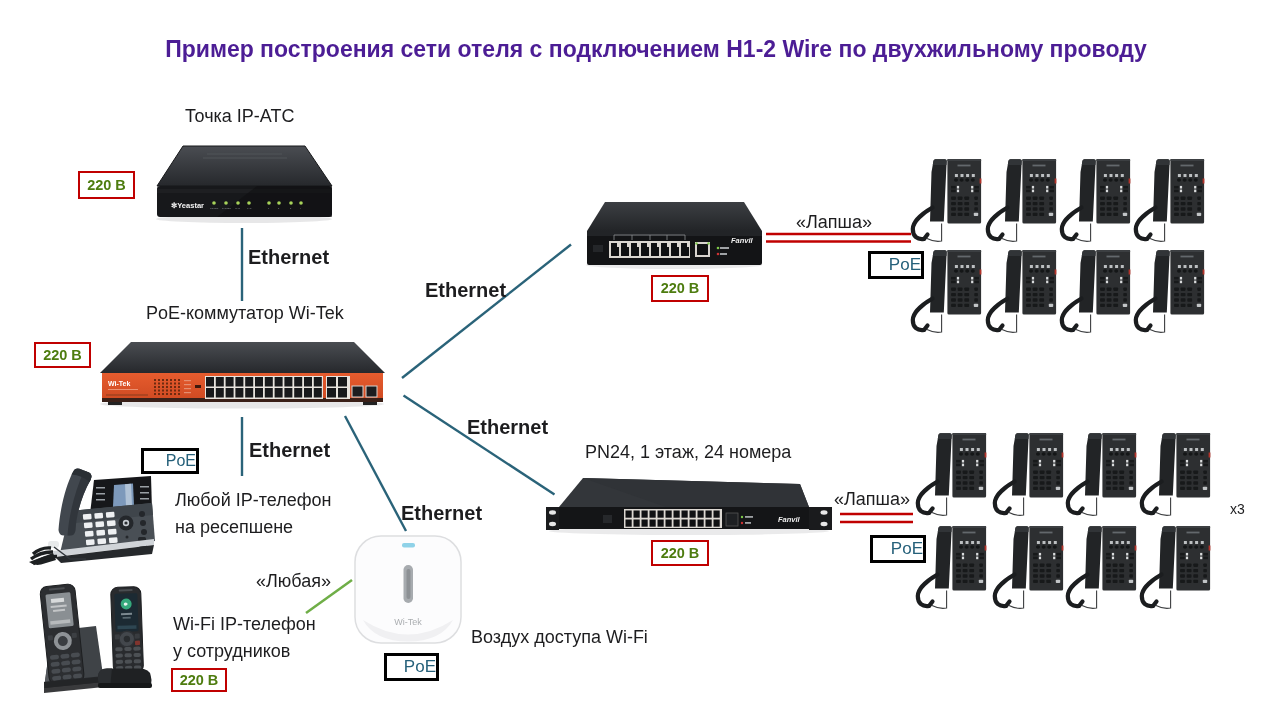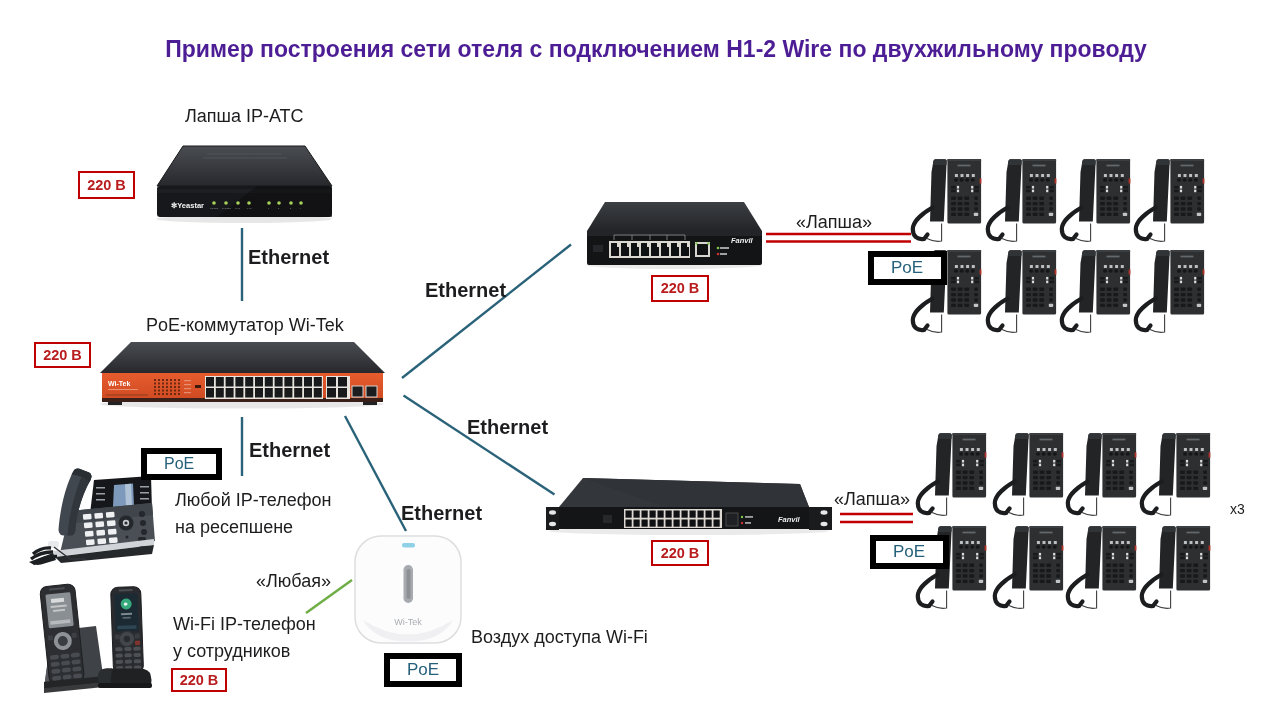--- a/index.html
+++ b/index.html
@@ -2,24 +2,24 @@
 <html><head>
 <meta charset="utf-8">
 <style>
   html,body{margin:0;padding:0;}
   #stage{position:relative;width:1280px;height:720px;background:#ffffff;overflow:hidden;
          font-family:"Liberation Sans",sans-serif;}
   .lbl{position:absolute;color:#1d1d1f;font-size:18px;line-height:27px;white-space:nowrap;}
   .title{position:absolute;left:16px;top:35px;width:1280px;text-align:center;color:#4c1d95;
          font-size:23px;font-weight:bold;line-height:28px;}
   .eth{font-size:20px;font-weight:bold;}
-  .rbox{position:absolute;border:2px solid #c00000;color:#b91c1c;font-weight:bold;
+  .rbox{position:absolute;border:2px solid #c00000;color:#4d7c0f;font-weight:bold;
         font-size:14.5px;text-align:center;background:#fff;}
-  .pbox{position:absolute;border:6px solid #000000;color:#25607a;
-        font-size:17px;text-align:left;background:#fff;padding-left:17px;}
+  .pbox{position:absolute;border:3px solid #000000;color:#25607a;
+        font-size:17px;text-align:right;background:#fff;}
   svg{position:absolute;left:0;top:0;}
 </style>
 </head>
 <body>
 <div id="stage">
   <div class="title">Пример построения сети отеля с подключением H1-2 Wire по двухжильному проводу</div>
 
   <svg width="1280" height="720" viewBox="0 0 1280 720">
     <defs>
       <linearGradient id="gtop" x1="0" y1="0" x2="0" y2="1">
@@ -480,27 +480,28 @@
         <use href="#phone" x="993" y="433"></use>
         <use href="#phone" x="1066" y="433"></use>
         <use href="#phone" x="1140" y="433"></use>
       <use href="#phone" x="916" y="526"></use>
         <use href="#phone" x="993" y="526"></use>
         <use href="#phone" x="1066" y="526"></use>
         <use href="#phone" x="1140" y="526"></use>
     </g>
   </svg>
 
-  <div class="lbl" style="left:185px;top:103px;">Лапша IP-АТС</div>
+  <div class="lbl" style="left:185px;top:103px;">Точка IP-АТС</div>
   <div class="lbl eth" style="left:248px;top:244px;">Ethernet</div>
-  <div class="lbl" style="left:146px;top:312px;">PoE-коммутатор Wi-Tek</div>
+  <div class="lbl" style="left:146px;top:300px;">PoE-коммутатор Wi-Tek</div>
   <div class="lbl eth" style="left:249px;top:437px;">Ethernet</div>
   <div class="lbl eth" style="left:425px;top:277px;">Ethernet</div>
   <div class="lbl eth" style="left:467px;top:414px;">Ethernet</div>
   <div class="lbl eth" style="left:401px;top:500px;">Ethernet</div>
+  <div class="lbl" style="left:585px;top:439px;">PN24, 1 этаж, 24 номера</div>
   <div class="lbl" style="left:796px;top:209px;">«Лапша»</div>
   <div class="lbl" style="left:834px;top:486px;">«Лапша»</div>
   <div class="lbl" style="left:256px;top:568px;">«Любая»</div>
   <div class="lbl" style="left:175px;top:487px;">Любой IP-телефон<br>на ресепшене</div>
   <div class="lbl" style="left:173px;top:611px;">Wi-Fi IP-телефон<br>у сотрудников</div>
   <div class="lbl" style="left:471px;top:624px;">Воздух доступа Wi-Fi</div>
   <div class="lbl" style="left:1230px;top:496px;font-size:14px;">x3</div>
 
   <div class="rbox" style="left:78px;top:171px;width:53px;height:24px;line-height:24px;">220 В</div>
   <div class="rbox" style="left:34px;top:342px;width:53px;height:22px;line-height:22px;">220 В</div>

